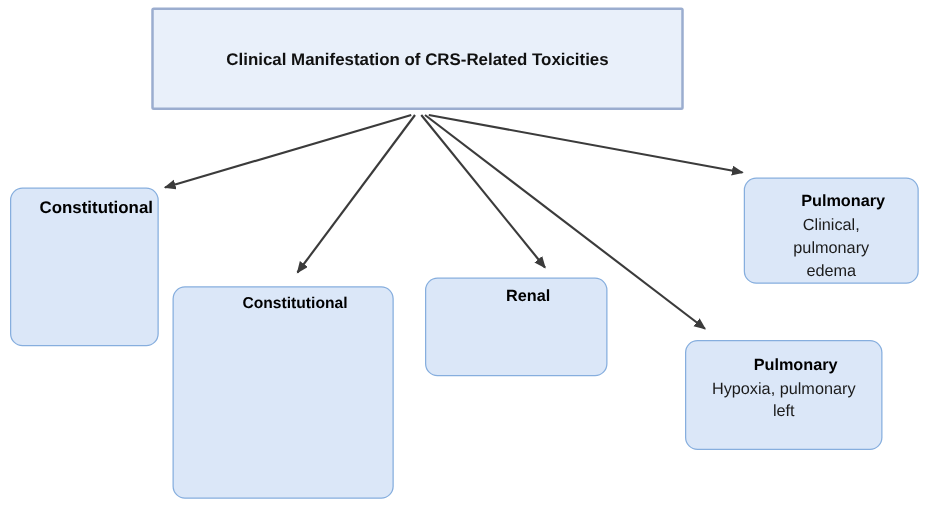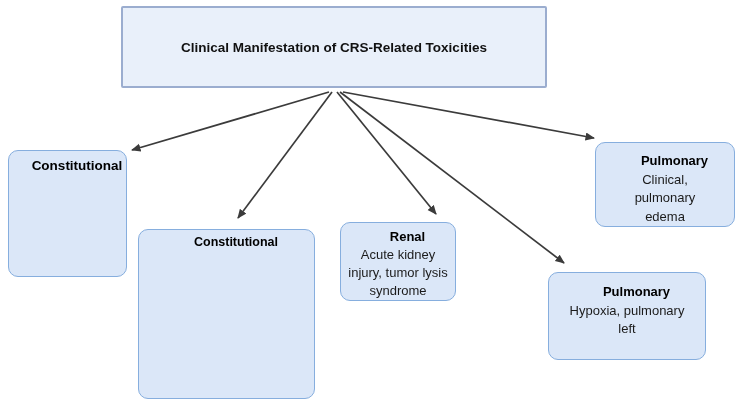--- a/index.html
+++ b/index.html
@@ -31,21 +31,21 @@
     border-radius:10px;
     text-align:center;
     color:#1b1b1b;
     box-sizing:border-box;
   }
   .node .hd { font-weight:bold; color:#000;padding-left:19px; }
   .node .bd { white-space:pre-line; }
 
   #box-constitutional { left:8px;   top:150px; width:119px; height:127px; padding-top:5px;  font-size:13.5px; line-height:20.5px; }
   #box-cardiovascular { left:138px; top:229px; width:177px; height:170px; padding:4px 1px;  font-size:12.5px; line-height:16.8px; }
-  #box-renal          { left:340px; top:222px; width:116px; height:79px;  padding-top:5px;  font-size:13px;   line-height:18px; }
+  #box-renal          { left:340px; top:222px; width:146px; height:79px;  padding-top:5px;  font-size:13px;   line-height:18px; }
   #box-pulmonary-right{ left:595px; top:142px; width:140px; height:85px;  padding-top:9px;  font-size:13px;   line-height:18.5px; }
   #box-pulmonary-bottom{left:548px; top:272px; width:158px; height:88px;  padding-top:10px; font-size:13px;   line-height:18.5px; }
 </style>
 </head>
 <body>
 
 <div class="canvas">
 
   <svg class="arrows" width="746" height="408" viewBox="0 0 746 408">
     <defs>
@@ -67,23 +67,20 @@
   <div class="node" id="box-constitutional">
     <div class="hd">Constitutional</div>
   </div>
 
   <div class="node" id="box-cardiovascular">
     <div class="hd">Constitutional</div>
   </div>
 
   <div class="node" id="box-renal">
     <div class="hd">Renal</div>
-    <div class="bd">Acute kidney
-injury, tumor lysis
-syndrome</div>
   </div>
 
   <div class="node" id="box-pulmonary-right">
     <div class="hd">Pulmonary</div>
     <div class="bd">Clinical,
 pulmonary
 edema</div>
   </div>
 
   <div class="node" id="box-pulmonary-bottom">

